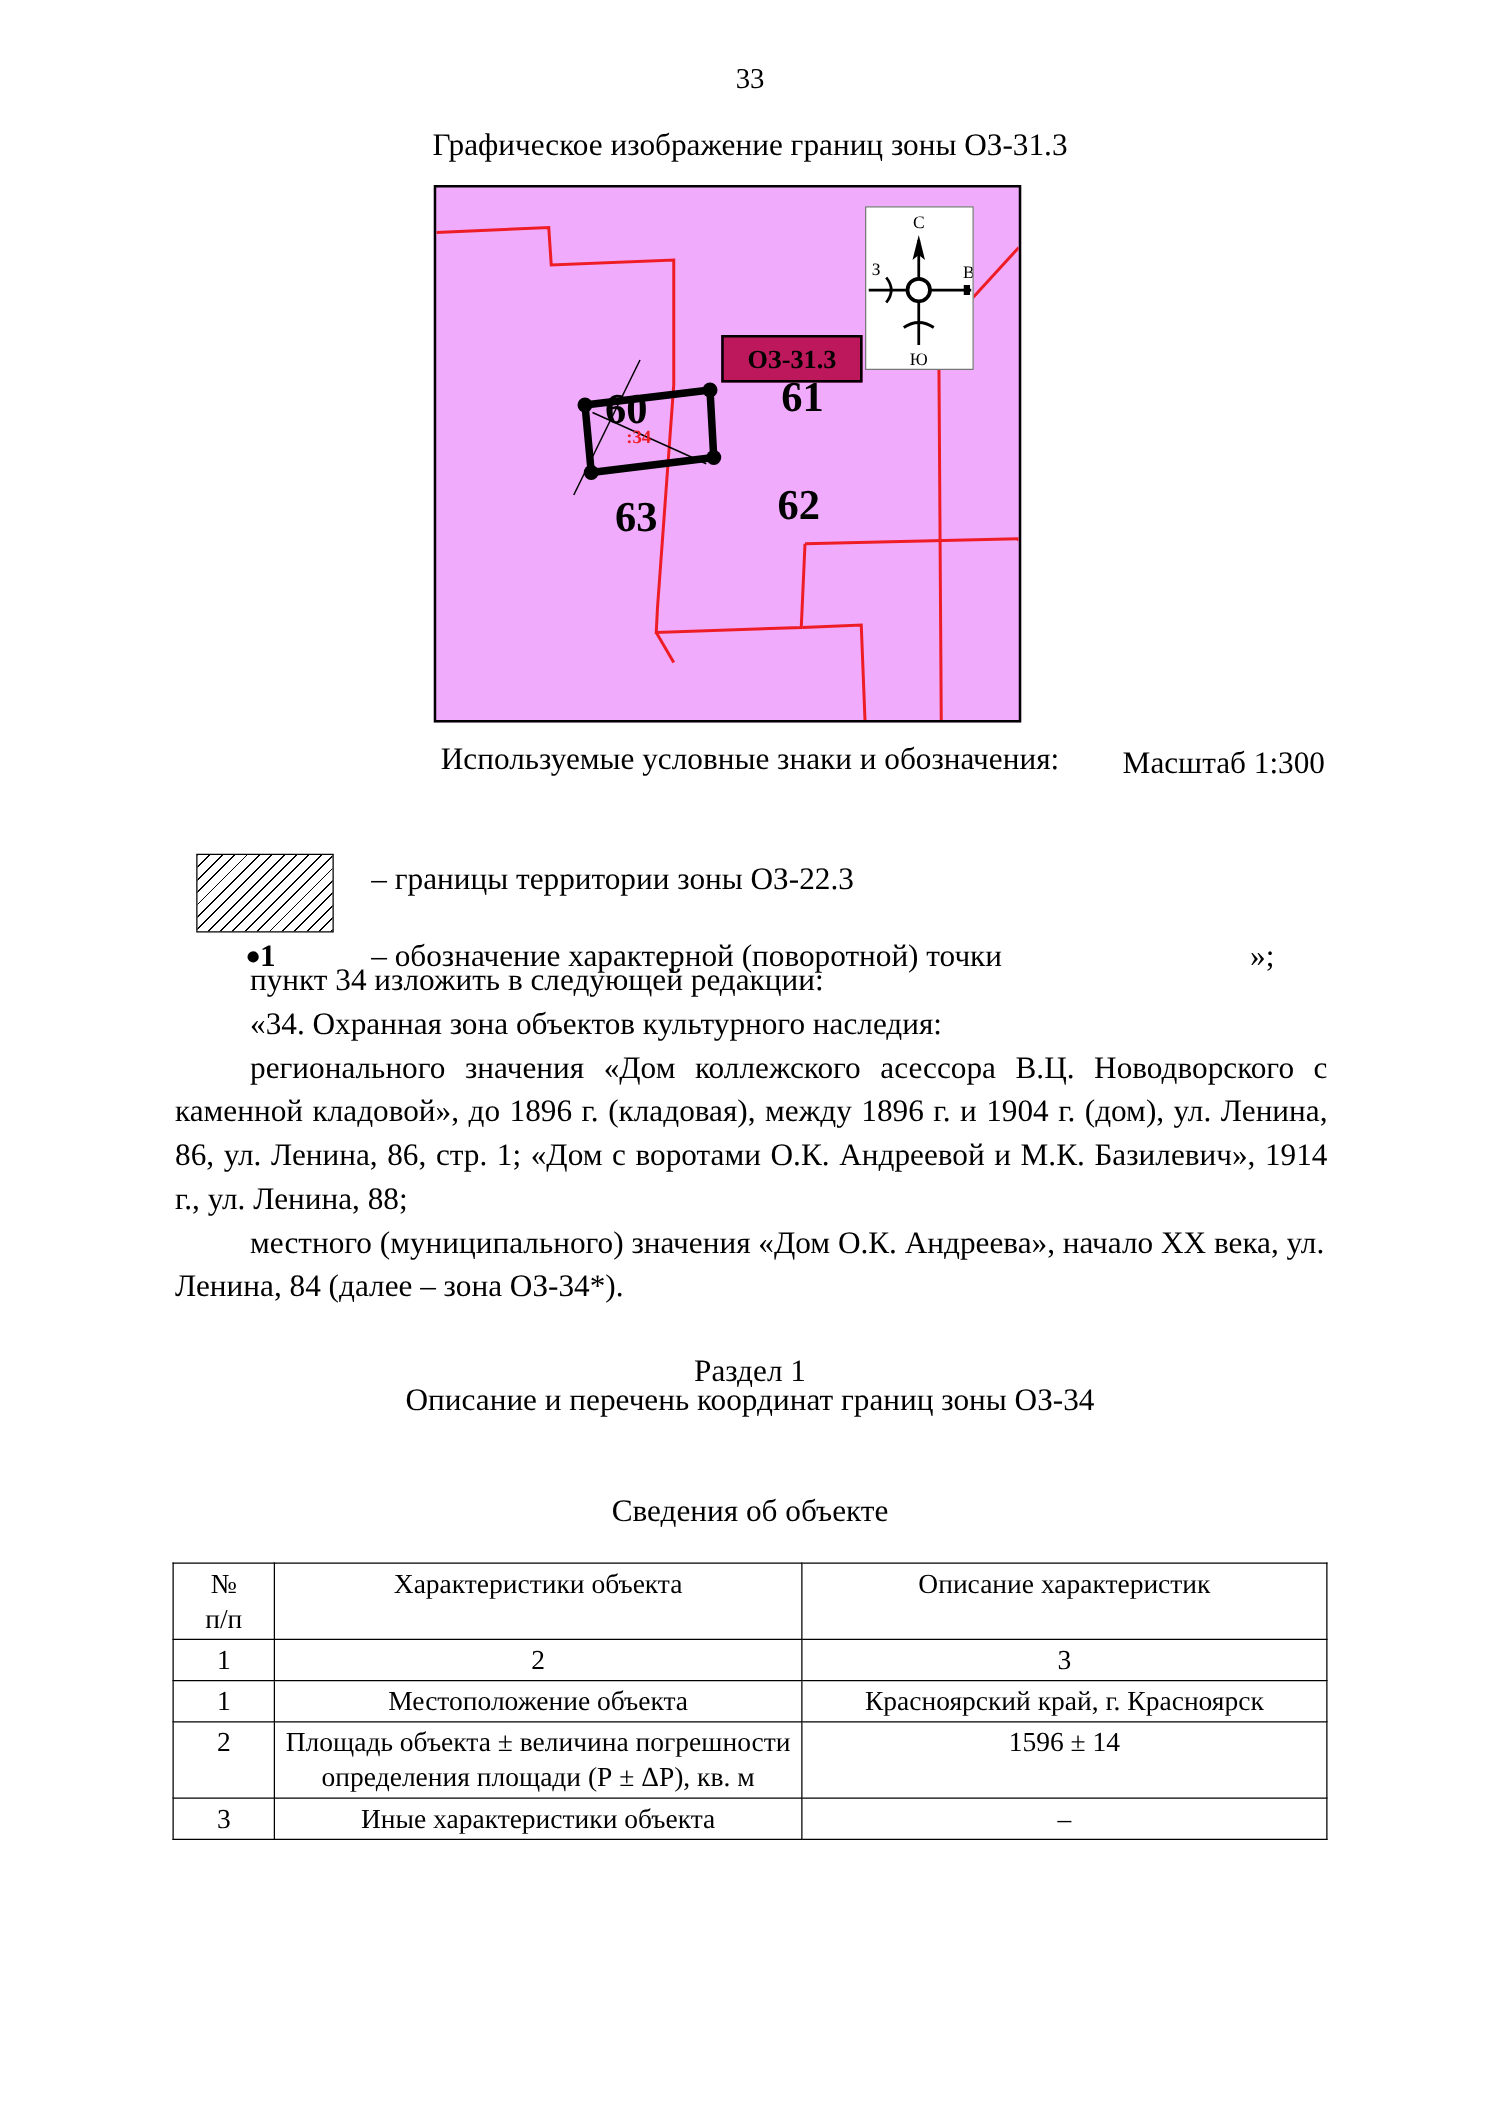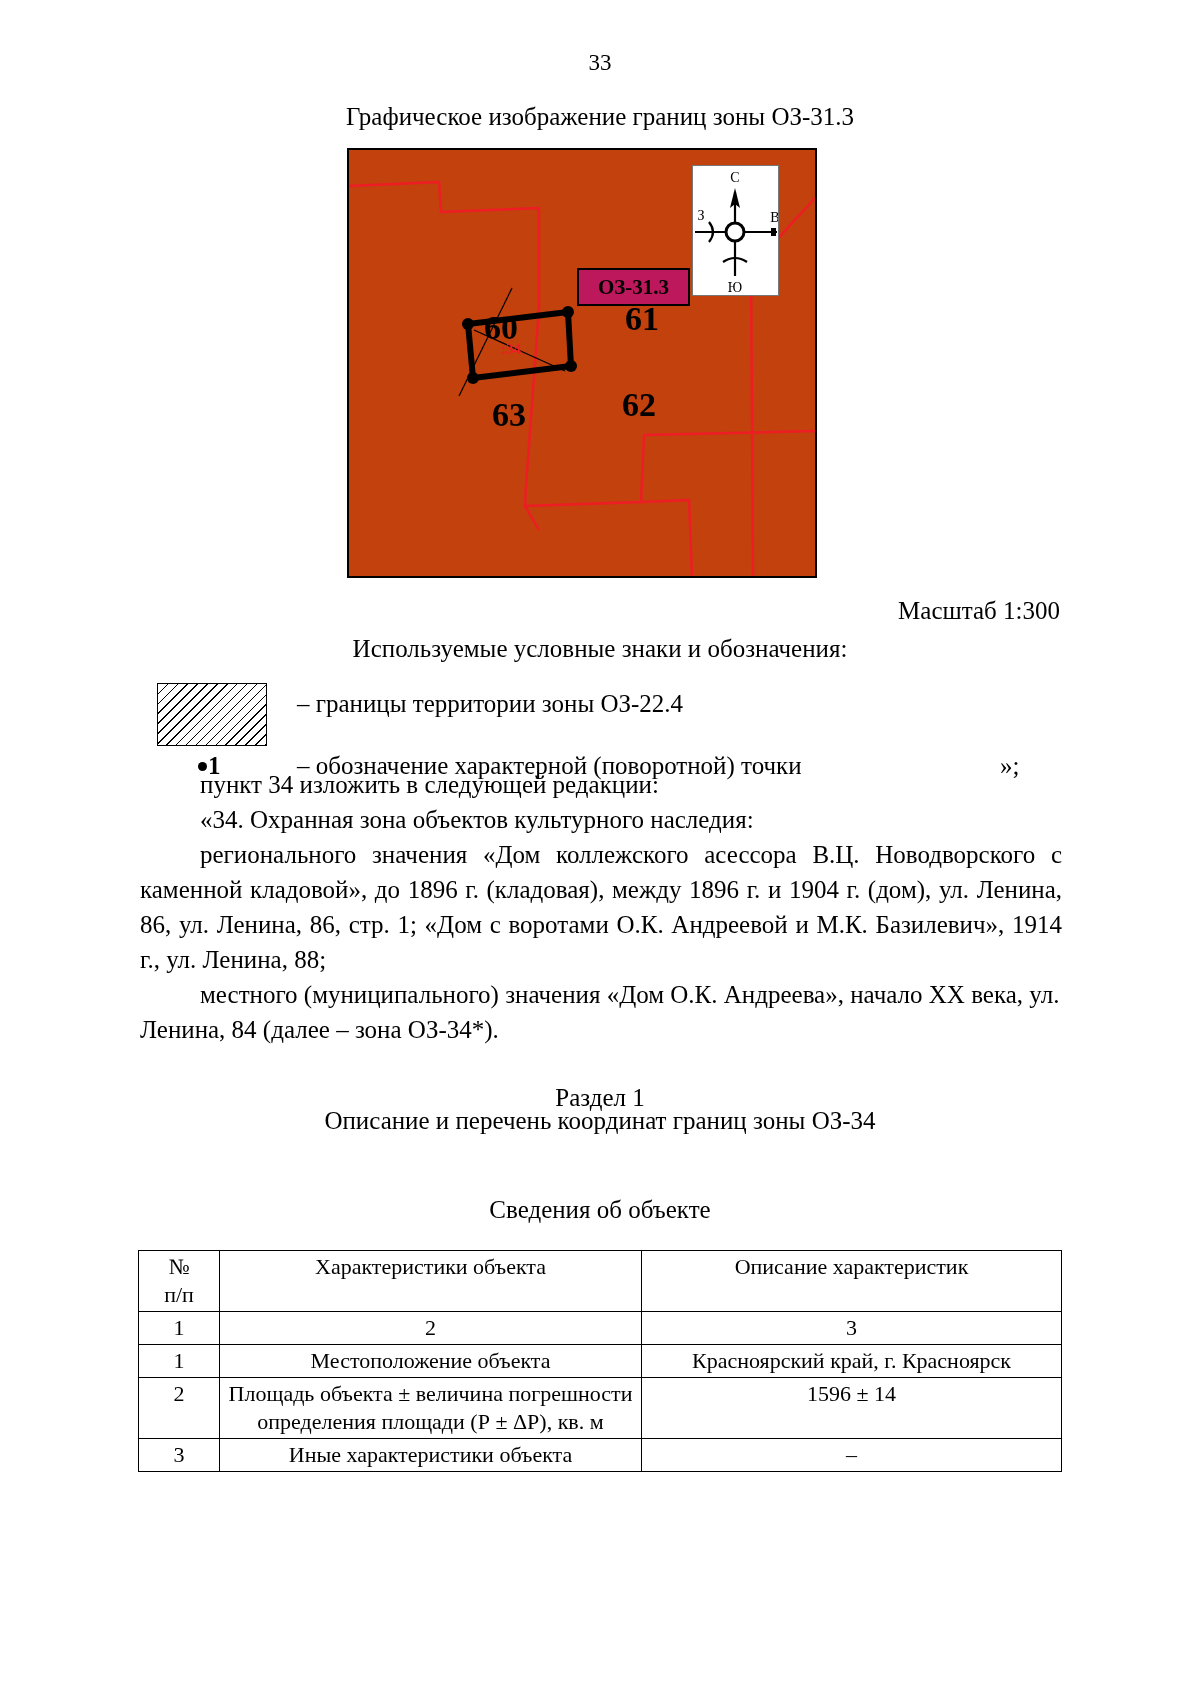--- a/index.html
+++ b/index.html
@@ -43,21 +43,21 @@
 
   
   .map-frame {
     position: absolute;
     left: 347px;
     top: 148px;
     width: 470px;
     height: 430px;
     border: 2px solid #000;
     box-sizing: border-box;
-    background: #c2410c;
+    background: #f0abfc;
     overflow: hidden;
   }
   .map-frame svg { display:block; }
 
   .compass-box {
     position: absolute;
     left: 692px;
     top: 165px;
     width: 87px;
     height: 131px;
@@ -98,21 +98,21 @@
 
   .scale-text {
     position: absolute;
     top: 597px;
     right: 140px;
     font-size: 25px;
   }
 
   .legend-title {
     position: absolute;
-    top: 635px;
+    top: 594px;
     left: 0;
     width: 1200px;
     text-align: center;
     font-size: 25px;
   }
 
   .legend-hatch {
     position: absolute;
     left: 157px;
     top: 683px;
@@ -275,21 +275,21 @@
   <div class="pt-label pt-60">60</div>
   <div class="pt-label pt-61">61</div>
   <div class="pt-label pt-62">62</div>
   <div class="pt-label pt-63">63</div>
 
   <div class="scale-text">Масштаб 1:300</div>
 
   <div class="legend-title">Используемые условные знаки и обозначения:</div>
 
   <div class="legend-hatch"></div>
-  <div class="legend-text-1">– границы территории зоны ОЗ-22.4</div>
+  <div class="legend-text-1">– границы территории зоны ОЗ-22.3</div>
 
   <div class="legend-point"><span class="dot"></span><span>1</span></div>
   <div class="legend-text-2">– обозначение характерной (поворотной) точки</div>
   <div class="closing-quote">»;</div>
 
   <div class="body-block">
     <p>пункт 34 изложить в следующей редакции:</p>
     <p>«34. Охранная зона объектов культурного наследия:</p>
     <p>регионального значения «Дом коллежского асессора В.Ц. Новодворского с каменной кладовой», до 1896 г. (кладовая), между 1896 г. и 1904 г. (дом), ул. Ленина, 86, ул. Ленина, 86, стр. 1; «Дом с воротами О.К. Андреевой и М.К. Базилевич», 1914 г., ул. Ленина, 88;</p>
     <p>местного (муниципального) значения «Дом О.К. Андреева», начало XX века, ул. Ленина, 84 (далее – зона ОЗ-34*).</p>

